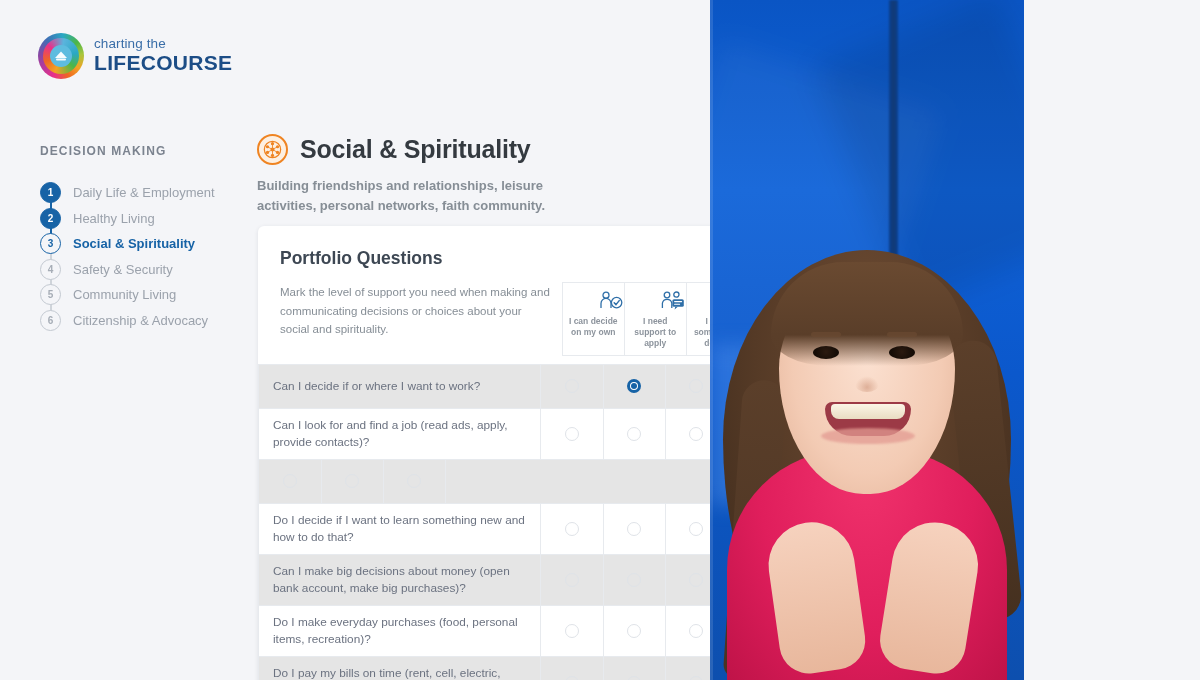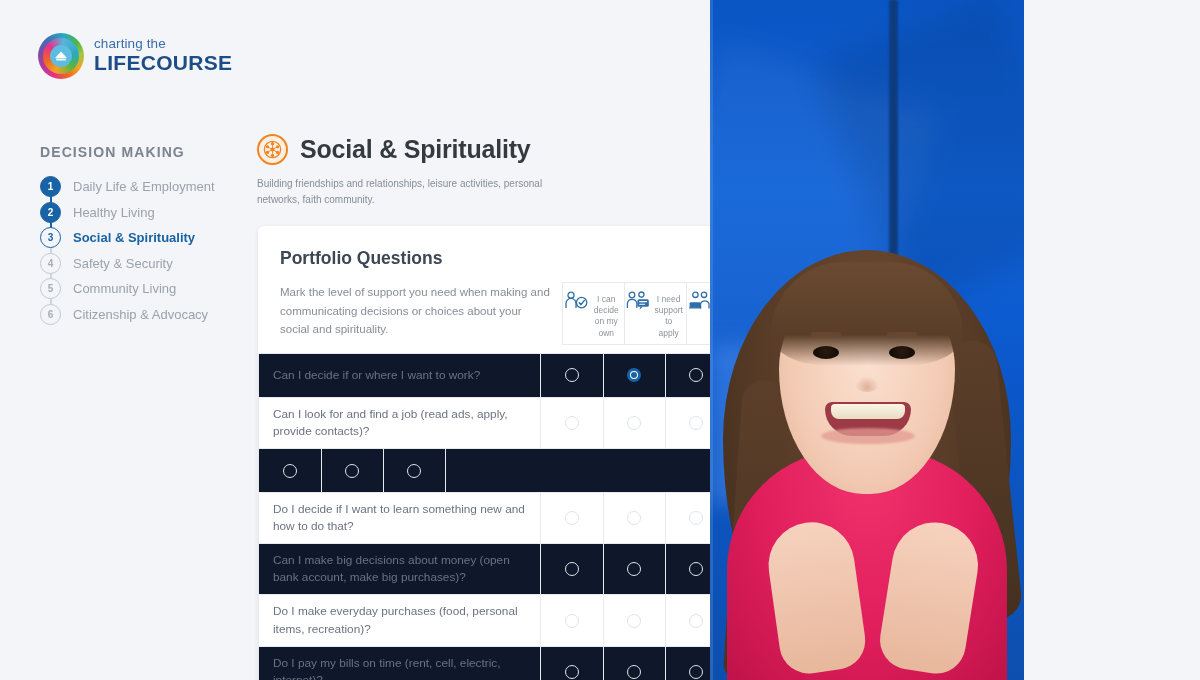--- a/index.html
+++ b/index.html
@@ -28,61 +28,61 @@
       #ef6723 240deg, #e8308a 300deg, #5ab4dd 360deg); }
   .logo-mark::after { content:""; position:absolute; left:12px; top:12px; right:12px; bottom:12px;
     border-radius:50%; background:#5ebcdf; }
   .logo-glyph { position:absolute; left:50%; top:50%; transform:translate(-50%,-50%); z-index:3; }
   .logo-text { line-height: 1; padding-bottom: 2px; }
   .logo-line1 { font-size: 13.5px; color: #3a6ea8; letter-spacing: .1px; }
   .logo-line2 { font-size: 21px; font-weight: bold; color: #1c4d86; letter-spacing: .3px; margin-top: 1px; }
 
   
   .nav { position: absolute; left: 40px; top: 144px; width: 200px; }
-  .nav-title { font-size: 14px; font-weight: bold; letter-spacing: 1.1px; color: #7b838f; margin-bottom: 14px; }
+  .nav-title { font-size: 12px; font-weight: bold; letter-spacing: 1.1px; color: #7b838f; margin-bottom: 22px; }
   .nav-list { position: relative; }
   .nav-line { position: absolute; left: 10px; top: 10px; width: 2px; height: 129px; background: #cfd4da; }
   .nav-line-done { position: absolute; left: 10px; top: 10px; width: 2px; height: 51px; background: #1763a6; }
   .nav-item { position: relative; display: flex; align-items: center; gap: 12px; height: 25.5px; z-index: 2; }
   .dot { width: 21px; height: 21px; border-radius: 50%; flex: 0 0 21px;
          display: flex; align-items: center; justify-content: center;
          font-size: 10px; font-weight: bold; background: #f4f5f8; }
   .dot.done { background: #1763a6; border: 1px solid #1763a6; color: #fff; }
   .dot.current { background: #f4f5f8; border: 1.5px solid #1763a6; color: #1763a6; }
   .dot.todo { background: #f4f5f8; border: 1px solid #c3c9d1; color: #a6adb6; }
   .nav-label { font-size: 13px; color: #9ba2ac; }
   .nav-item.current .nav-label { color: #1763a6; font-weight: bold; }
 
   
   .page-head { position: absolute; left: 257px; top: 134px; width: 520px; }
   .ph-row { display: flex; align-items: center; gap: 12px; }
   .domain-icon { width: 31px; height: 31px; border-radius: 50%; border: 2.5px solid #ef8422;
                  background: #fdf0e2; display:flex; align-items:center; justify-content:center; flex:0 0 31px; }
   .page-title { font-size: 25px; font-weight: bold; color: #343a40; letter-spacing: -.2px; }
-  .page-sub { margin-top: 11px; font-size: 10px; line-height: 1.55; color: #868e96; max-width: 330px; }
+  .page-sub { margin-top: 11px; font-size: 13px; line-height: 1.55; color: #868e96; max-width: 330px; font-weight: bold; }
 
   
   .card { position: absolute; left: 258px; top: 226px; width: 518px; height: 470px;
           background: #fff; border-radius: 6px; box-shadow: 0 1px 4px rgba(30,40,60,.10); overflow: hidden; }
   .card-pad { padding: 22px 22px 0 22px; }
   .card-title { font-size: 17.5px; font-weight: bold; color: #3d4753; }
 
   .head-row { display: flex; align-items: flex-start; margin-top: 13px; }
   .head-desc { width: 282px; font-size: 11.5px; line-height: 1.62; color: #868e96; padding-right: 8px; padding-top: 1px; }
   .col-heads { display: flex; }
   .col-head { width: 62.5px; min-height: 62px; border: 1px solid #e7eaee;
-              display: flex; flex-direction: row; align-items: flex-start; padding-top: 7px; }
+              display: flex; flex-direction: column; align-items: flex-end; padding-top: 7px; font-weight: bold; }
   .col-head + .col-head { border-left: none; }
   .ch-icon { height: 22px; display: flex; align-items: center; justify-content: center; }
   .ch-label { margin-top: 4px; font-size: 8.5px; line-height: 1.32; color: #8d949d; text-align: center; padding: 0 4px 5px; }
 
   
   .qtable { margin-top: 8px; border-top: 1px solid #e7eaee; }
   .qrow { display: flex; align-items: stretch; min-height: 44px; border-bottom: 1px solid #e7eaee; }
-  .qrow.alt { background: #0f172a; }
+  .qrow.alt { background: #e5e5e5; }
   .qtext { width: 282px; font-size: 11.8px; line-height: 1.45; color: #6b7280;
            display: flex; align-items: center; padding: 8px 14px 8px 14px; border-left: 1px solid #e7eaee; }
   .qcell { width: 62.5px; display: flex; align-items: center; justify-content: center;
            border-left: 1px solid #e7eaee; }
   .qcell:last-child { border-right: 1px solid #e7eaee; }
   .radio { width: 14px; height: 14px; border-radius: 50%; border: 1.3px solid #dfe3e8; background: transparent; }
   .radio.sel { border: 3px solid #1763a6; background: #fff; position: relative; }
   .radio.sel::after { content:""; position:absolute; left:50%; top:50%; transform:translate(-50%,-50%);
                       width: 6px; height: 6px; border-radius: 50%; background: #1763a6; }
 

